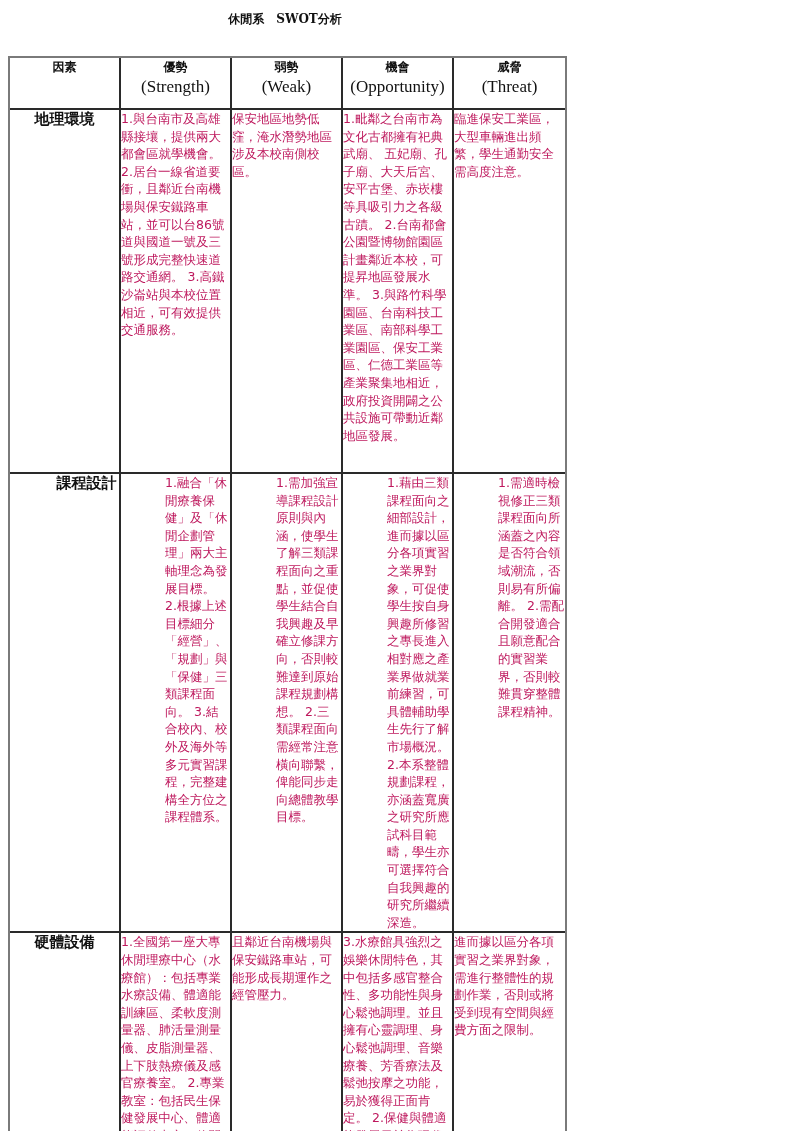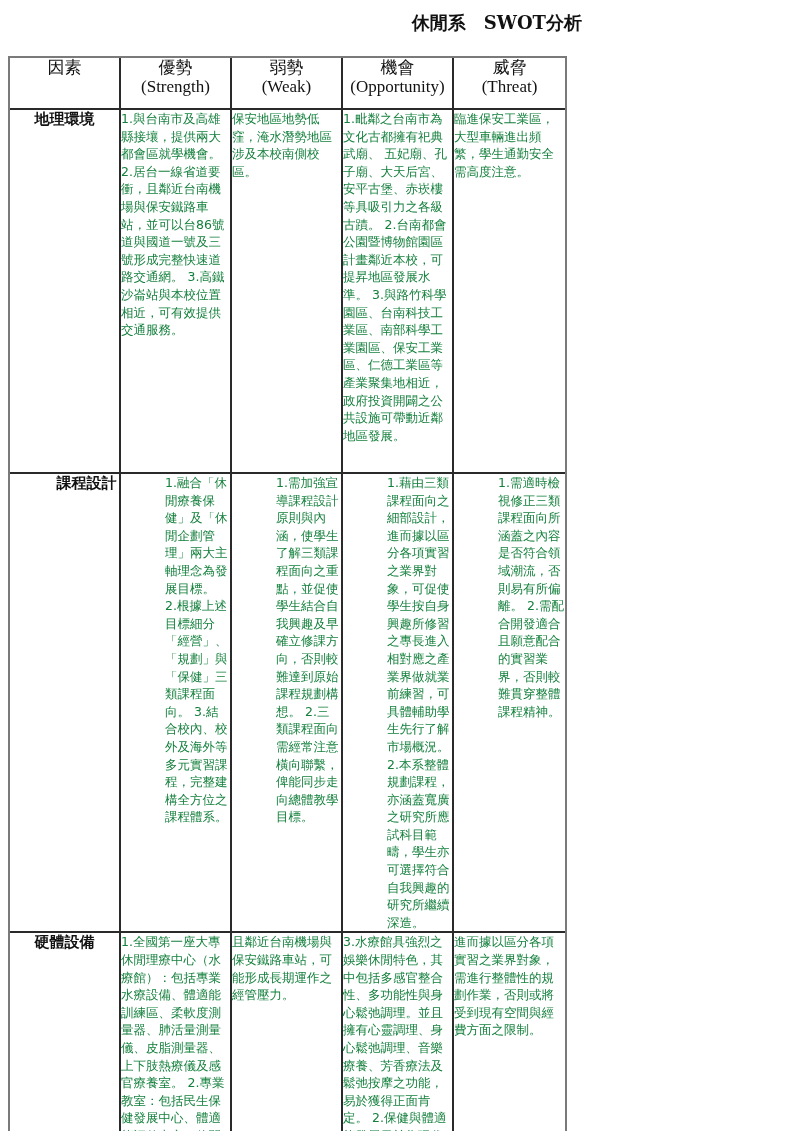--- a/index.html
+++ b/index.html
@@ -10,25 +10,25 @@
   body {
     width: 800px;
     height: 1131px;
     position: relative;
     font-family: "DejaVu Serif", "Liberation Serif", serif;
     color: #111111;
     overflow: hidden;
   }
   .doc-title {
     position: absolute;
-    left: 12px;
+    left: 0;
     top: 11px;
     width: 570px;
-    text-align: right;
-    font-size: 18px;
+    text-align: center;
+    font-size: 12px;
     font-weight: bold;
     letter-spacing: 0px;
     word-spacing: 10px;
   }
   table.swot {
     position: absolute;
     left: 8px;
     top: 56px;
     width: 555px;
     border-collapse: separate;
@@ -58,38 +58,38 @@
   }
   th.hdr .en {
     display: block;
     font-family: "Liberation Serif", serif;
     font-weight: normal;
     font-size: 17px;
   }
   th.hdr .zh {
     display: block;
     font-family: "DejaVu Sans", sans-serif;
-    font-weight: normal;
-    font-size: 17px;
+    font-weight: bold;
+    font-size: 12px;
   }
   td.factor {
     vertical-align: middle;
     text-align: center;
     font-family: "DejaVu Sans", sans-serif;
     font-weight: bold;
     font-size: 15px;
     margin-top: 24px;
   }
   td.cell {
     font-family: "DejaVu Sans", sans-serif;
     font-size: 12.5px;
     line-height: 17.6px;
     padding: 4px 6px 4px 6px;
     word-break: break-all;
-    color: #15803d;
+    color: #be185d;
   }
   tr.row-geo td { height: 362px; }
   tr.row-course td { height: 314px; padding-left: 44px; }
   tr.row-hw td { height: 380px; }
 </style>
 </head>
 <body>
 
 <div class="doc-title">休閒系　SWOT分析</div>
 

